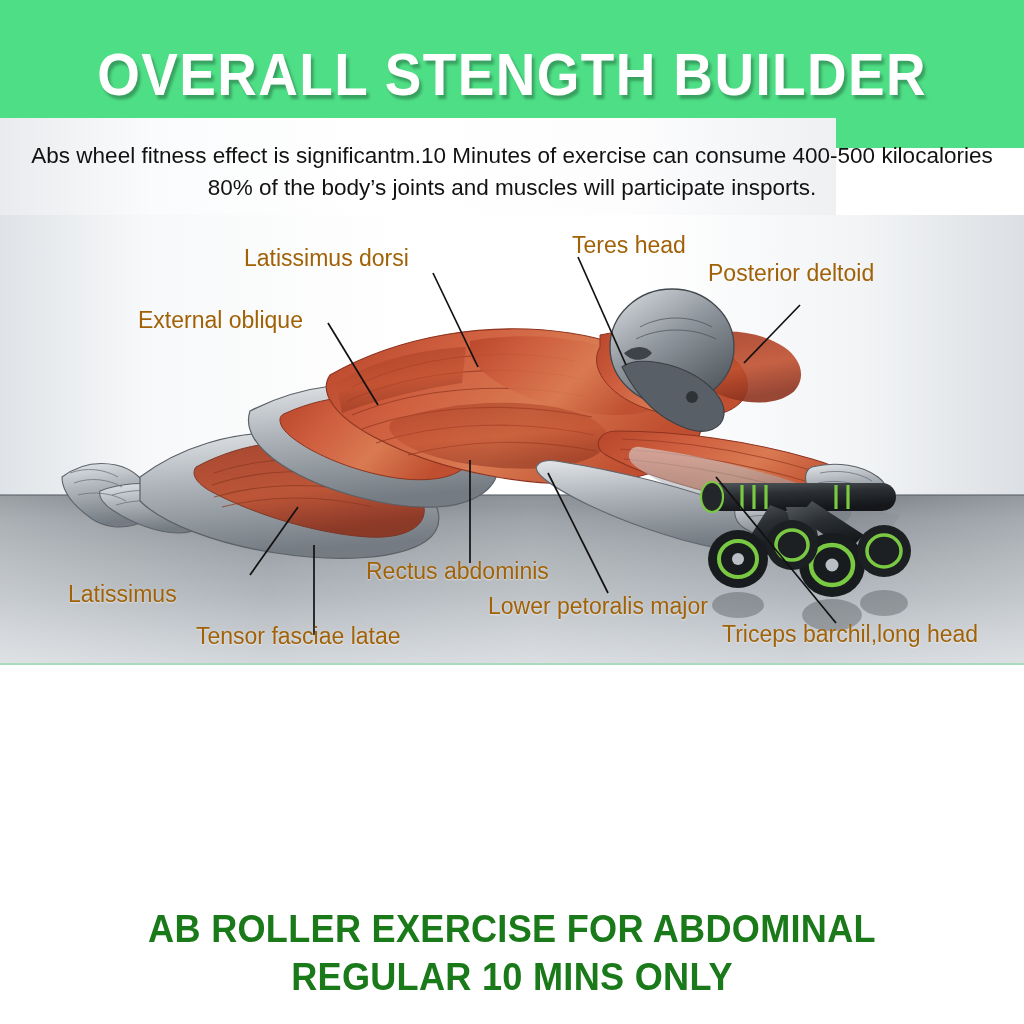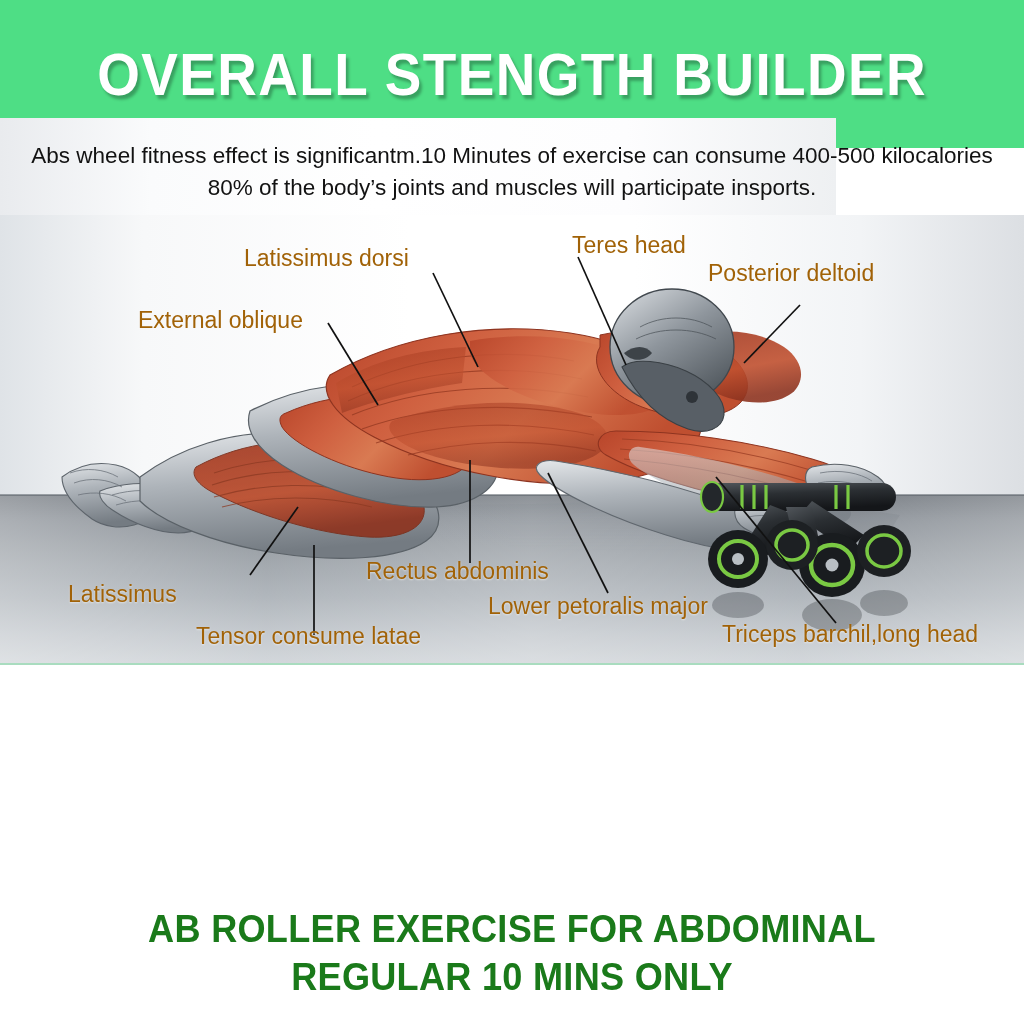--- a/index.html
+++ b/index.html
@@ -315,21 +315,21 @@
         <line x1="836" y1="408" x2="716" y2="262"></line>
       </g>
     </svg>
 
     <div class="lbl" style="left:244px;top:32px;">Latissimus dorsi</div>
     <div class="lbl" style="left:572px;top:19px;">Teres head</div>
     <div class="lbl" style="left:138px;top:94px;">External oblique</div>
     <div class="lbl" style="left:708px;top:47px;">Posterior deltoid</div>
     <div class="lbl shadowed" style="left:68px;top:368px;">Latissimus</div>
     <div class="lbl shadowed" style="left:366px;top:332px;margin-top:13px;">Rectus abdominis</div>
-    <div class="lbl shadowed" style="left:196px;top:410px;">Tensor consume latae</div>
+    <div class="lbl shadowed" style="left:196px;top:410px;">Tensor fasciae latae</div>
     <div class="lbl shadowed" style="left:722px;top:408px;">Triceps barchil,long head</div>
     <div class="lbl shadowed" style="left:488px;top:380px;">Lower petoralis major</div>
 
     <div class="photo-sep"></div>
   </div>
 
   <div class="footer">
     <div class="footer-line">AB ROLLER EXERCISE FOR ABDOMINAL</div>
     <div class="footer-line">REGULAR 10 MINS ONLY</div>
   </div>

